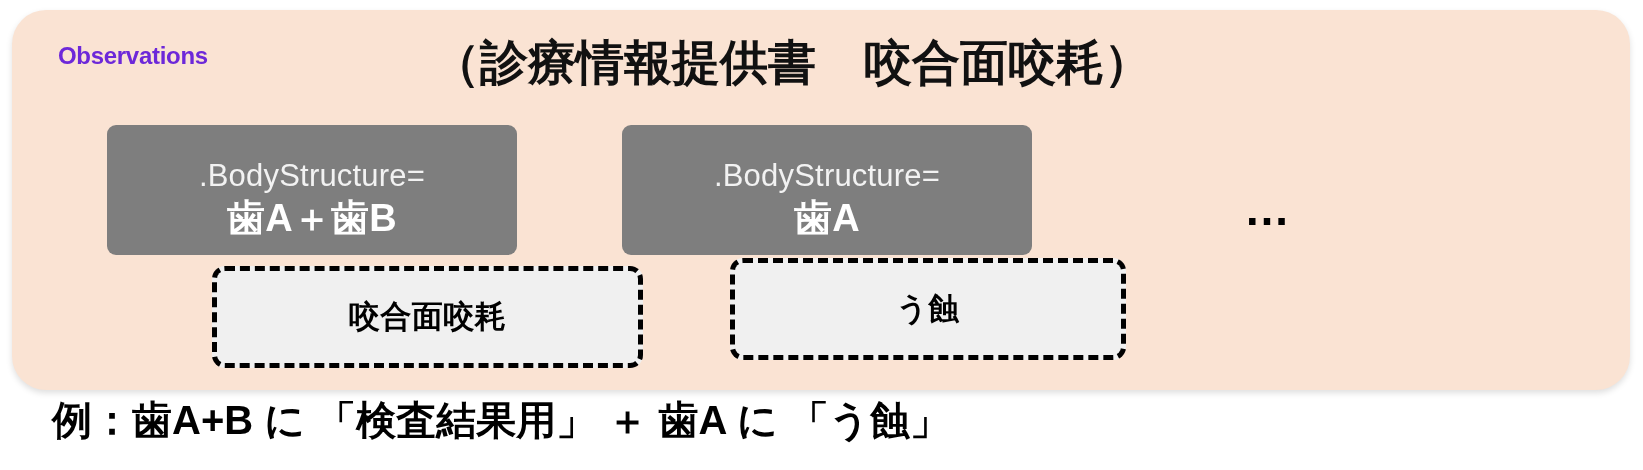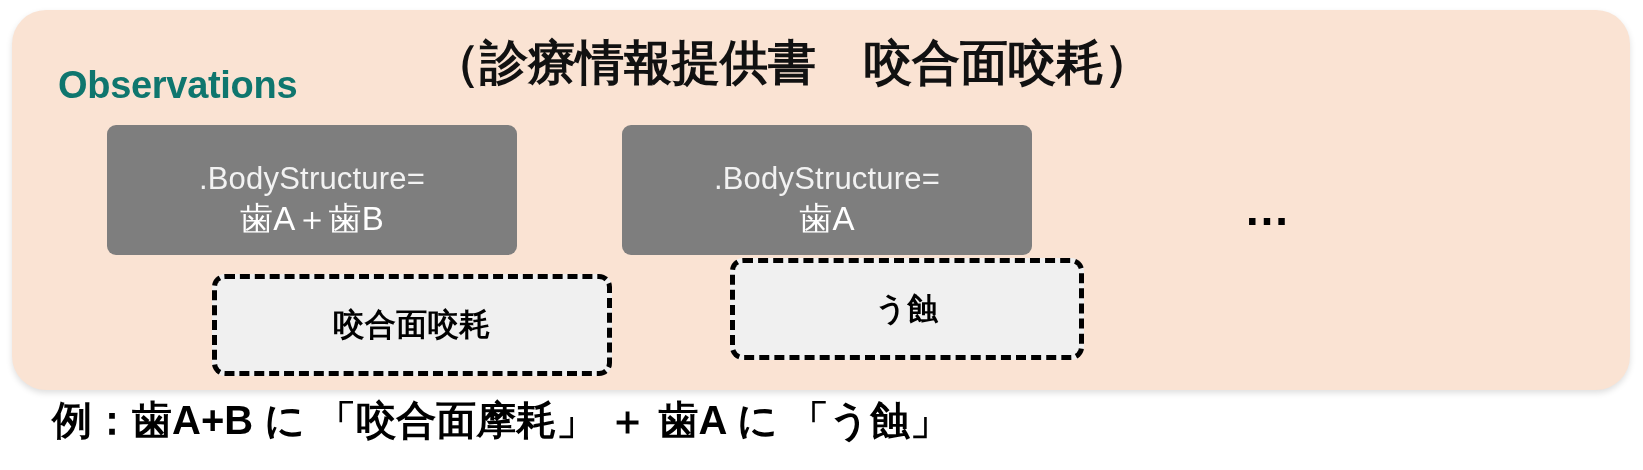--- a/index.html
+++ b/index.html
@@ -33,27 +33,26 @@
     border-radius: 34px;
     box-shadow: 0 3px 6px rgba(0,0,0,0.13);
     box-sizing: border-box;
   }
 
   
   .observations-label {
     position: absolute;
     left: 46px;
     top: 33px;
-    font-size: 38px;
+    font-size: 24px;
     font-weight: bold;
-    color: #0f766e;
+    color: #6d28d9;
     letter-spacing: -0.3px;
     white-space: nowrap;
     line-height: 1.1;
-    margin-top: 22px;
   }
 
   .section-title {
     position: absolute;
     left: 420px;
     top: 24px;
     font-size: 48px;
     font-weight: bold;
     color: #111111;
     white-space: nowrap;
@@ -87,49 +86,49 @@
   }
   .gray-box .attr {
     font-size: 31px;
     font-weight: 300;
     color: #F2F2F2;
     line-height: 1.22;
     white-space: nowrap;
     letter-spacing: 0.2px;
   }
   .gray-box .value {
-    font-size: 33px;
-    font-weight: normal;
+    font-size: 38px;
+    font-weight: bold;
     color: #FFFFFF;
     line-height: 1.25;
     white-space: nowrap;
     letter-spacing: 0.2px;
   }
 
   
   .dashed-box {
     position: absolute;
     background: #F0F0F0;
     border: 5px dashed #000000;
     border-radius: 13px;
     box-sizing: border-box;
     display: flex;
     align-items: center;
     justify-content: center;
   }
   .dashed-box.dash-1 {
     left: 200px;
-    top: 264px;
-    width: 400px;
+    top: 256px;
+    width: 431px;
     height: 102px;
   }
   .dashed-box.dash-2 {
     left: 718px;
     top: 248px;
-    width: 354px;
+    width: 396px;
     height: 102px;
     font-family: Liberation Mono, monospace;
   }
   .dashed-box .finding {
     font-size: 31px;
     font-weight: bold;
     color: #000000;
     white-space: nowrap;
     letter-spacing: 0.5px;
   }
@@ -184,15 +183,15 @@
     </div>
 
     <div class="dashed-box dash-2">
       <div class="finding">う蝕</div>
     </div>
 
     <div class="ellipsis">…</div>
 
   </div>
 
-  <div class="caption">例：歯A+B に 「咬合面摩耗」 ＋ 歯A に 「う蝕」</div>
+  <div class="caption">例：歯A+B に 「検査結果用」 ＋ 歯A に 「う蝕」</div>
 
 </div>
 
 </body></html>

